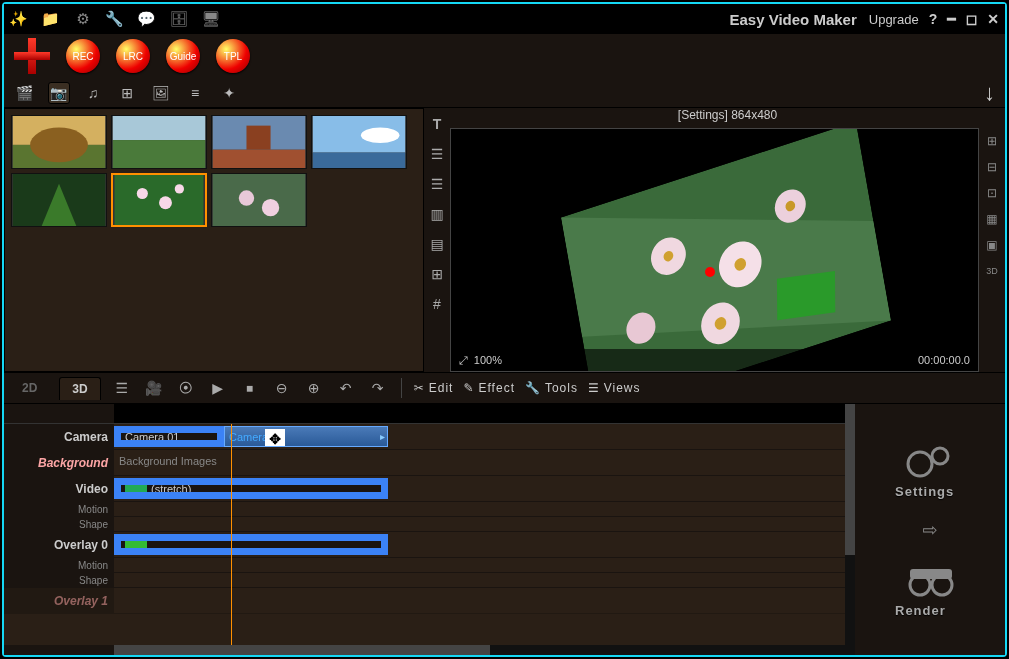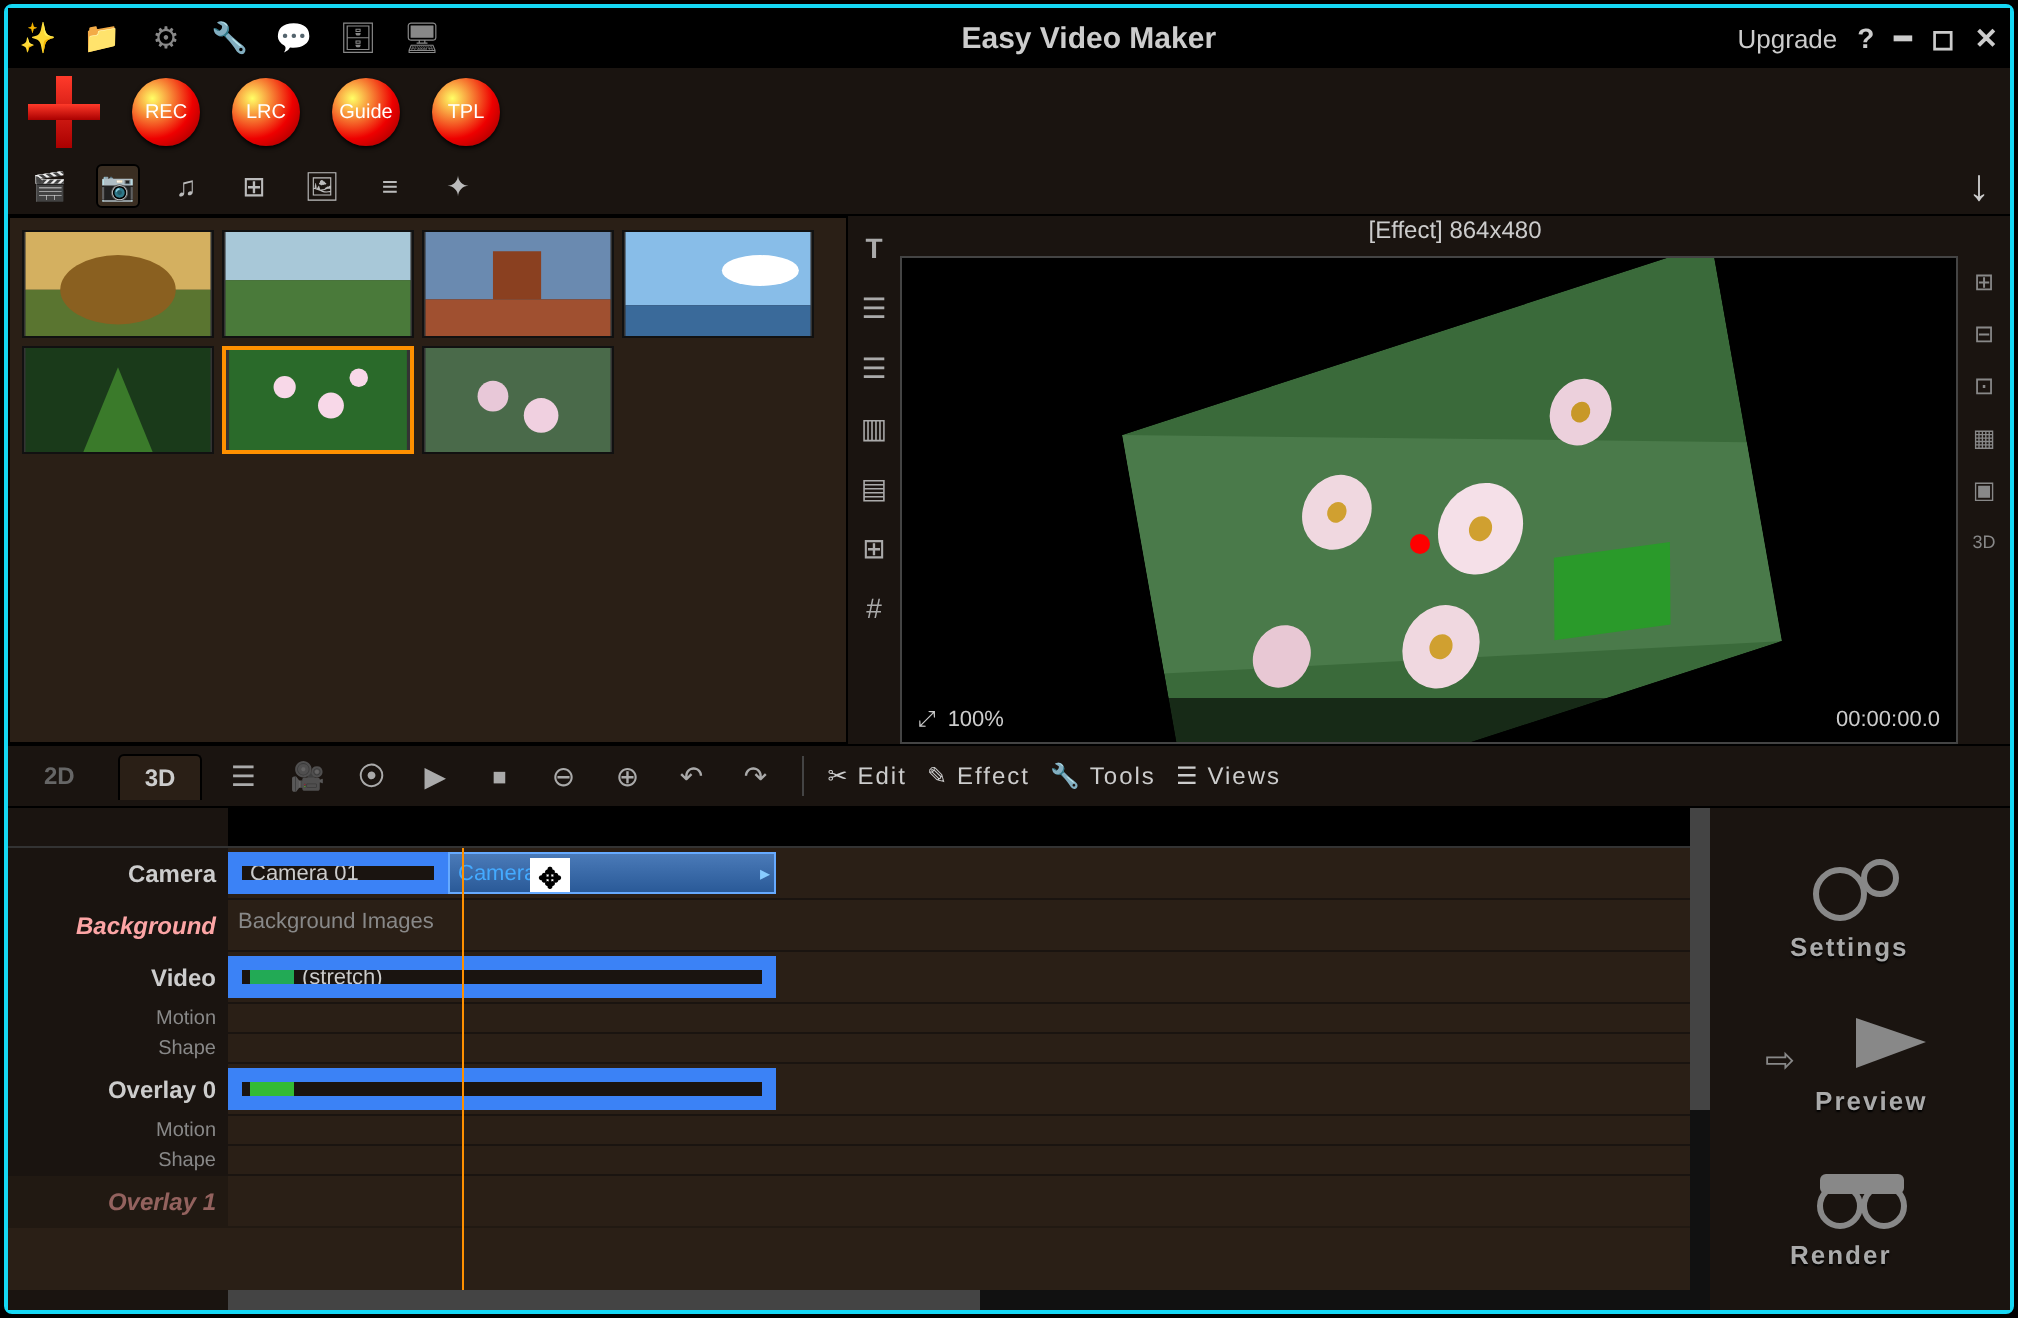--- a/index.html
+++ b/index.html
@@ -1,21 +1,21 @@
 <!DOCTYPE html>
 <html><head>
 <meta charset="utf-8">
 <style>
 *{box-sizing:border-box;margin:0;padding:0;font-family:Arial,sans-serif;user-select:none}
 body{background:#000;width:1009px;height:659px;overflow:hidden}
 .app{position:absolute;left:2px;top:2px;width:1005px;height:655px;background:#1a1410;border:2px solid #15d8f5;border-radius:4px;display:flex;flex-direction:column}
 .titlebar{height:30px;background:#000;display:flex;align-items:center;padding:0 6px;gap:12px}
 .titlebar .tb-icons{display:flex;gap:14px;align-items:center}
 .tb-ico{width:18px;height:18px;display:flex;align-items:center;justify-content:center;color:#888;font-size:15px;cursor:pointer}
-.titlebar .title{flex:1;text-align:center;color:#ccc;font-size:15px;font-weight:bold}
+.titlebar .title{flex:1;text-align:right;color:#ccc;font-size:15px;font-weight:bold}
 .titlebar .right{display:flex;gap:10px;align-items:center;color:#ccc;font-size:13px}
 .win-btn{color:#ccc;font-weight:bold;cursor:pointer;font-size:14px}
 .toolbar1{height:44px;background:#1a1410;display:flex;align-items:center;padding:0 10px;gap:16px}
 .big-plus{width:36px;height:36px;position:relative}
 .big-plus::before,.big-plus::after{content:"";position:absolute;background:linear-gradient(#ff3a2a,#a00)}
 .big-plus::before{left:14px;top:0;width:8px;height:36px}
 .big-plus::after{left:0;top:14px;width:36px;height:8px}
 .redbtn{width:34px;height:34px;border-radius:50%;background:radial-gradient(circle at 30% 30%,#ff6,#e00 60%,#800);display:flex;align-items:center;justify-content:center;color:#fff;font-size:10px;font-weight:normal;cursor:pointer;box-shadow:0 1px 2px #000}
 .toolbar2{height:30px;background:#1a1410;display:flex;align-items:center;padding:0 10px;gap:12px;border-bottom:1px solid #000}
 .tab-ico{width:22px;height:22px;display:flex;align-items:center;justify-content:center;color:#bbb;font-size:14px;cursor:pointer}
@@ -160,21 +160,21 @@
         </div>
       <div class="vtool">☰</div>
       <div class="vtool">☰</div>
       <div class="vtool">▥</div>
       <div class="vtool">▤</div>
       <div class="vtool">⊞</div>
       <div class="vtool">#</div>
     </div>
 
     <div class="preview-area">
-      <div class="prev-title">[Effect] 864x480</div>
+      <div class="prev-title">[Settings] 864x480</div>
       <div class="prev-row">
         <div class="preview">
           <div class="preview-img">
             <svg viewBox="0 0 310 200" width="310" height="200">
               <rect width="310" height="200" fill="#3a6a3a"></rect>
               <path d="M0 0 L310 100 L310 200 L0 120 Z" fill="#4a7a4a"></path>
               <circle cx="100" cy="70" r="18" fill="#f0d8e0"></circle>
                 <circle cx="100" cy="70" r="5" fill="#d0a030"></circle>
               <circle cx="170" cy="100" r="22" fill="#f5e0e8"></circle>
                 <circle cx="170" cy="100" r="6" fill="#d0a030"></circle>
@@ -313,28 +313,20 @@
         <div class="ico">
             <svg width="60" height="35" viewBox="0 0 60 35">
               <circle cx="20" cy="20" r="12" fill="none" stroke="#888" stroke-width="3"></circle>
               <circle cx="40" cy="12" r="8" fill="none" stroke="#888" stroke-width="3"></circle>
             </svg>
           </div>
         <span>Settings</span>
       </div>
       <div style="display:flex;align-items:center;gap:10px">
         <div class="arrow-right">⇨</div>
-        <div class="big-btn">
-          <div class="ico">
-              <svg width="60" height="35" viewBox="0 0 60 35">
-                <path d="M15 5 L50 17 L15 30 Z" fill="#888"></path>
-              </svg>
-            </div>
-          <span>Preview</span>
-        </div>
       </div>
       <div class="big-btn">
         <div class="ico">
             <svg width="60" height="35" viewBox="0 0 60 35">
               <circle cx="20" cy="22" r="10" fill="none" stroke="#888" stroke-width="3"></circle>
               <circle cx="42" cy="22" r="10" fill="none" stroke="#888" stroke-width="3"></circle>
               <rect x="10" y="6" width="42" height="10" rx="3" fill="#888"></rect>
             </svg>
           </div>
         <span>Render</span>

